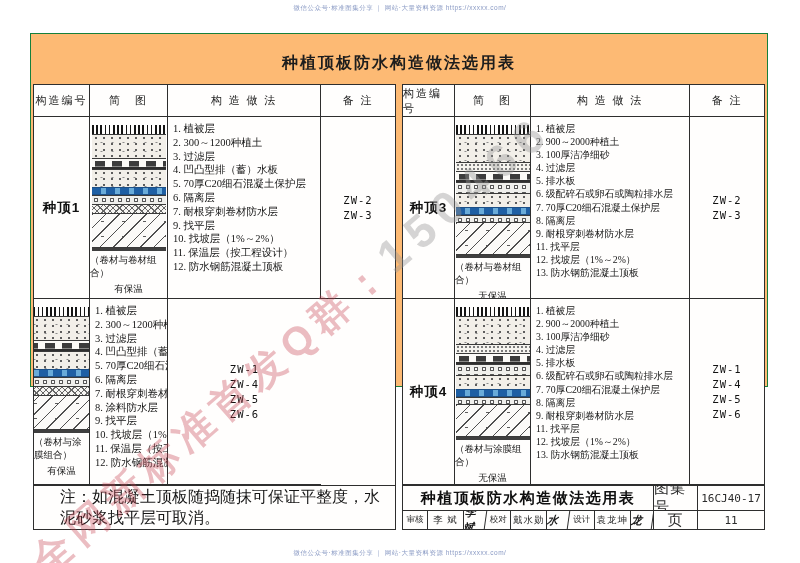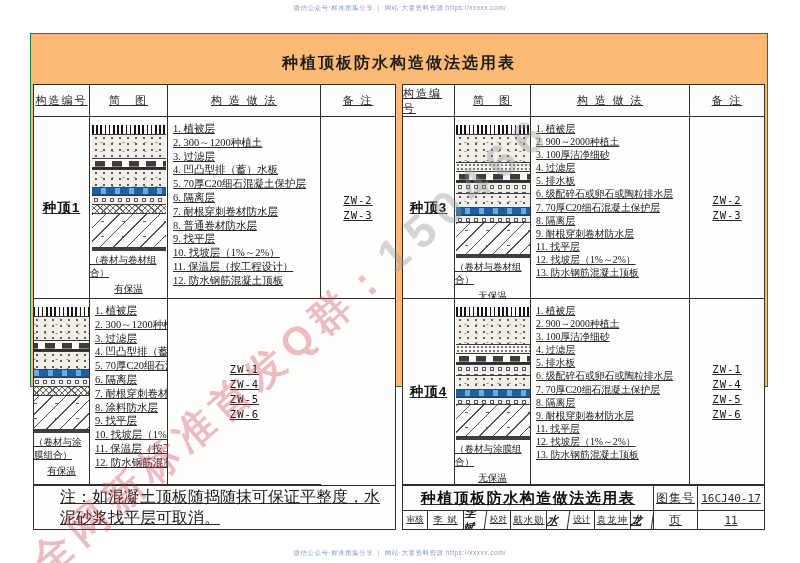--- a/index.html
+++ b/index.html
@@ -16,21 +16,21 @@
 
   .frame{
     position:absolute;left:30px;top:33px;width:738px;height:354px;
     border:1px solid #15803d;background:#fdba74;box-sizing:border-box;
   }
   .doc-title{
     height:46px;display:flex;align-items:flex-end;justify-content:center;
     font-size:16px;font-weight:bold;letter-spacing:2px;padding-bottom:6px;box-sizing:border-box;
     font-family:"Liberation Serif",serif;color:#1d1d1d;
   }
-  .tables{display:flex;gap:6px;padding:0 0 0 0;margin:4px 2px 0 2px;text-decoration:underline;}
+  .tables{display:flex;gap:6px;padding:0 0 0 0;margin:4px 2px 0 2px;}
   .half{width:364px;box-sizing:border-box;border:1px solid #2e2e2e;background:#fffefd;}
   .tgrid{display:grid;}
   .half-left  .tgrid{grid-template-columns:56px 78px 1fr 74px;grid-template-rows:32px 182px 186px;}
   .half-right .tgrid{grid-template-columns:52px 76px 1fr 74px;grid-template-rows:32px 182px 186px;}
   .cell{border-right:1px solid #2e2e2e;border-bottom:1px solid #2e2e2e;box-sizing:border-box;overflow:hidden;}
   .cell.last-col{border-right:none;}
   .c-head{
     display:flex;align-items:center;justify-content:center;
     font-size:11px;letter-spacing:2px;font-family:"Liberation Serif",serif;color:#222;
   }
@@ -83,21 +83,21 @@
   }
   .titleblock{
     height:44px;border-top:1px solid #2e2e2e;display:grid;box-sizing:border-box;
     grid-template-columns:1fr 44px 66px;grid-template-rows:25px 1fr;
   }
   .tb-cell{border-right:1px solid #2e2e2e;border-bottom:1px solid #2e2e2e;box-sizing:border-box;
     display:flex;align-items:center;justify-content:center;overflow:hidden;}
   .tb-cell.no-r{border-right:none;}
   .tb-cell.no-b{border-bottom:none;}
   .tb-title{font-size:15px;font-weight:bold;letter-spacing:1.5px;color:#0f0f0f;}
-  .tb-label{font-size:12px;letter-spacing:1px;font-family:"Liberation Serif",serif;}
+  .tb-label{font-size:15px;letter-spacing:1px;font-family:"Liberation Serif",serif;}
   .tb-value{font-size:11px;font-family:"DejaVu Sans Mono",monospace;}
   .signature-row{display:flex;border-bottom:none;padding:0;align-items:stretch;}
   .sg{border-right:1px solid #2e2e2e;display:flex;align-items:center;justify-content:center;
       box-sizing:border-box;overflow:hidden;}
   .sg.role{width:25px;font-size:8.5px;font-family:"Liberation Serif",serif;}
   .sg.name{width:36px;font-size:9.5px;letter-spacing:1px;font-family:"Liberation Serif",serif;}
   .sg.sig{flex:1;font-size:11px;font-weight:bold;font-style:italic;transform:skewX(-8deg);color:#1a1a1a;}
   .sg:last-child{border-right:1px solid #2e2e2e;}
 
   
@@ -140,21 +140,20 @@
             <div class="caption">有保温</div>
           </div>
           <div class="cell c-method">
             <div class="mline">1. 植被层</div>
             <div class="mline">2. 300～1200种植土</div>
             <div class="mline">3. 过滤层</div>
             <div class="mline">4. 凹凸型排（蓄）水板</div>
             <div class="mline">5. 70厚C20细石混凝土保护层</div>
             <div class="mline">6. 隔离层</div>
             <div class="mline">7. 耐根穿刺卷材防水层</div>
-            <div class="mline">8. 普通卷材防水层</div>
             <div class="mline">9. 找平层</div>
             <div class="mline">10. 找坡层（1%～2%）</div>
             <div class="mline">11. 保温层（按工程设计）</div>
             <div class="mline">12. 防水钢筋混凝土顶板</div>
           </div>
           <div class="cell c-remark last-col">
             <div class="rline">ZW-2</div>
             <div class="rline">ZW-3</div>
           </div>
           <div class="cell c-sketch">

